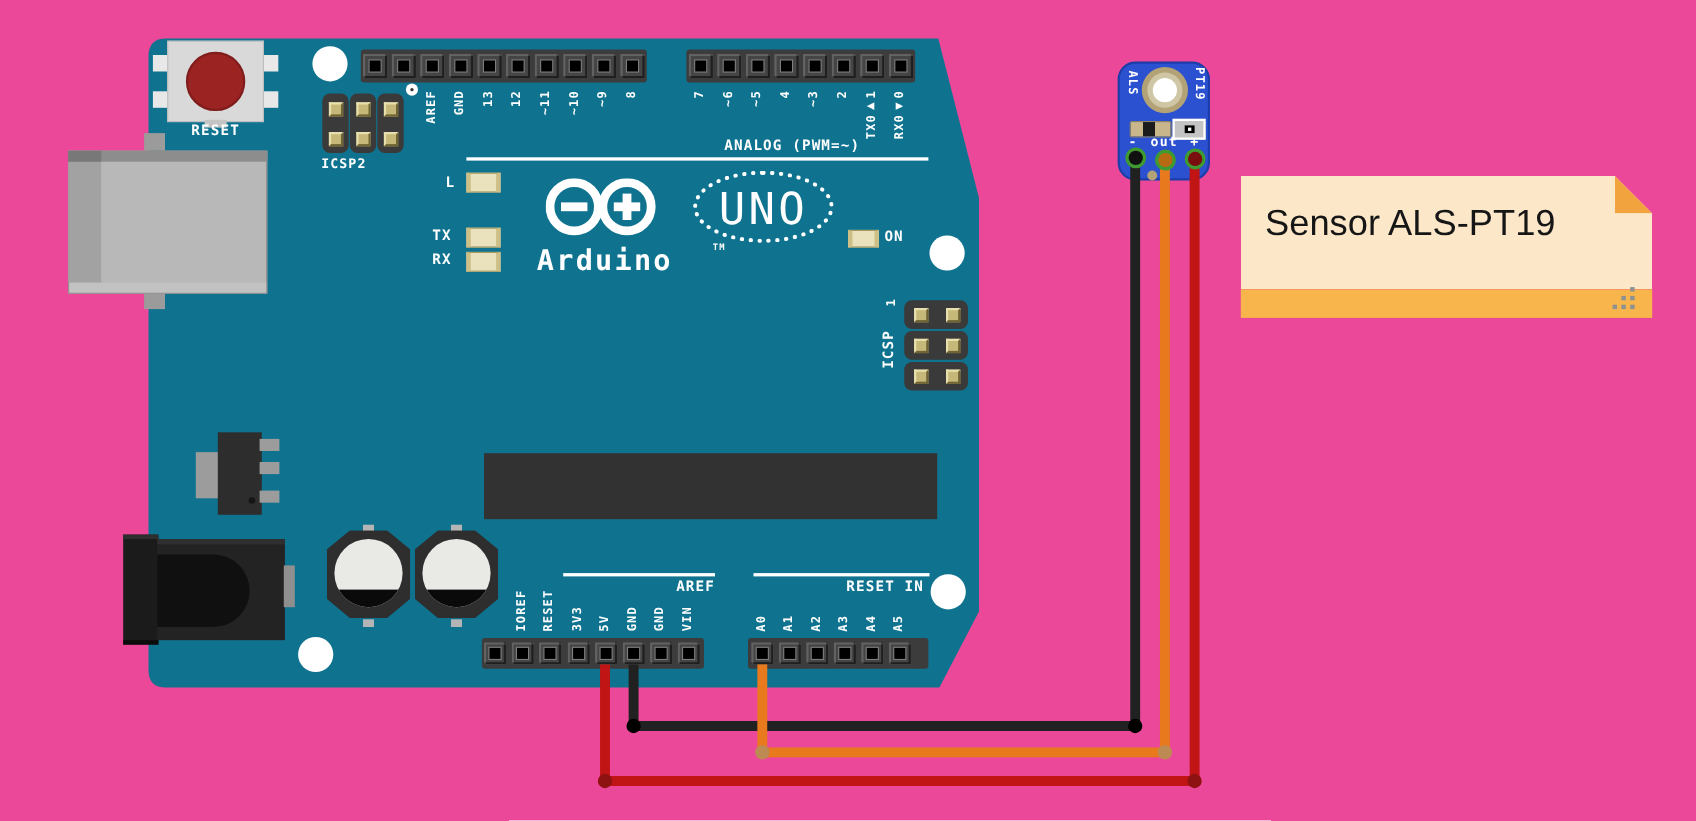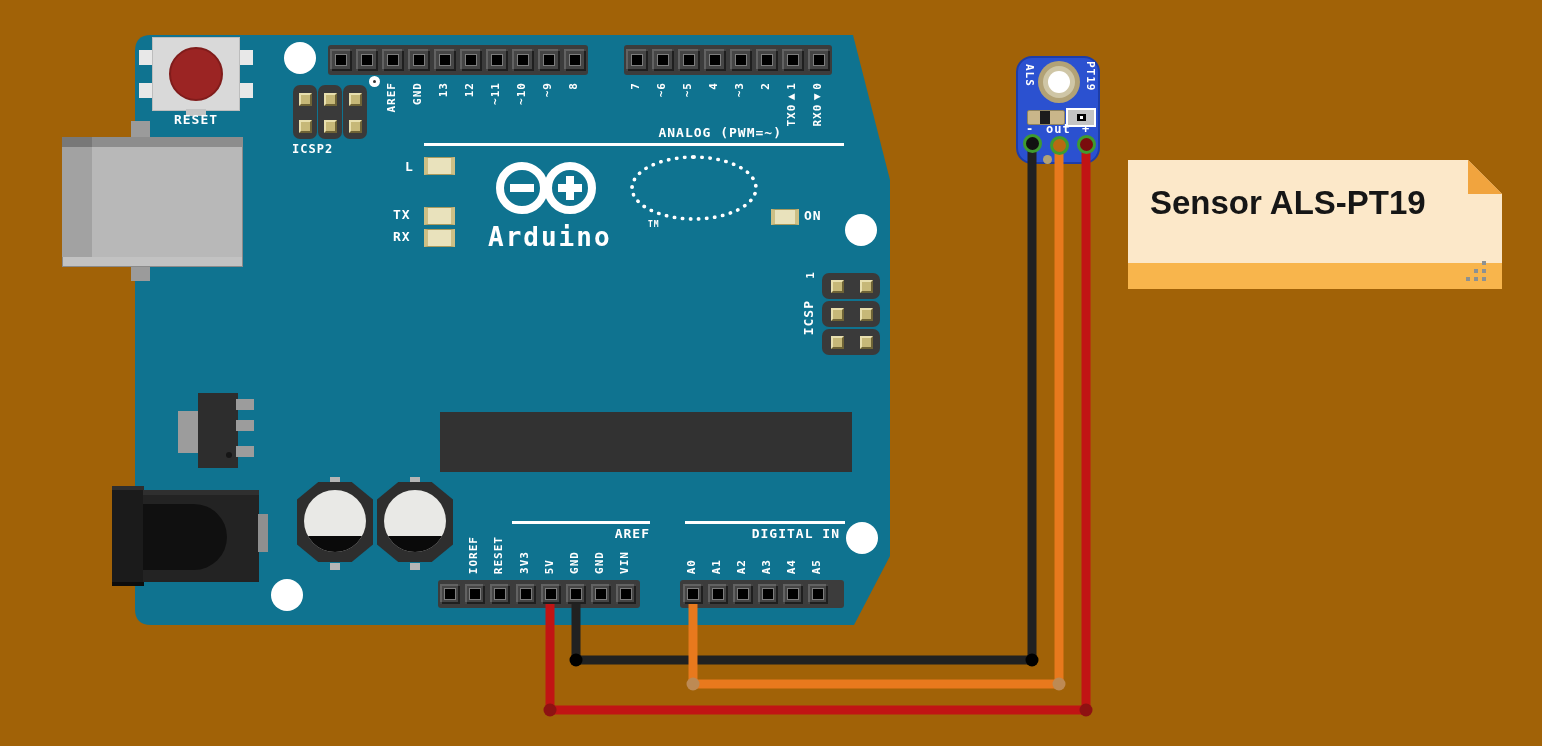--- a/index.html
+++ b/index.html
@@ -1,16 +1,16 @@
 <!DOCTYPE html>
 <html><head>
 <meta charset="utf-8">
 <style>
   html,body{margin:0;padding:0;background:#fff;}
-  #stage{position:relative;width:1542px;height:746px;background:#a16207;overflow:hidden;
+  #stage{position:relative;width:1542px;height:746px;background:#ec4899;overflow:hidden;
          font-family:"DejaVu Sans Mono", monospace;}
   .abs{position:absolute;}
   svg.layer{position:absolute;left:0;top:0;pointer-events:none;}
 
   
   .silk{color:#fff;font-weight:bold;font-size:13px;letter-spacing:1px;white-space:pre;}
   .vlabel{position:absolute;writing-mode:vertical-rl;transform:rotate(180deg);
           color:#fff;font-weight:bold;font-size:11px;letter-spacing:1px;line-height:14px;white-space:pre;}
   .vlabel-cw{position:absolute;writing-mode:vertical-rl;color:#fff;font-weight:bold;
           font-size:11px;letter-spacing:1px;line-height:13px;white-space:pre;}
@@ -89,21 +89,21 @@
     <div class="icspcol" style="left:343px;top:85px;width:24px;height:54px;"></div>
     <div class="abs silk" style="left:292px;top:142px;font-size:12px;">ICSP2</div>
     <div class="abs" style="left:369px;top:76px;width:11px;height:11px;border-radius:50%;background:#fff;"></div>
     <div class="abs" style="left:373px;top:80px;width:3px;height:3px;border-radius:50%;background:#333;"></div>
 
     <div class="wline" style="left:424px;top:143px;width:420px;"></div>
     <div class="abs silk" style="left:600px;top:125px;width:182px;text-align:right;">ANALOG (PWM=~)</div>
     <div class="wline" style="left:512px;top:521px;width:138px;"></div>
     <div class="abs silk" style="left:560px;top:526px;width:90px;text-align:right;">AREF</div>
     <div class="wline" style="left:685px;top:521px;width:160px;"></div>
-    <div class="abs silk" style="left:716px;top:526px;width:124px;text-align:right;">DIGITAL IN</div>
+    <div class="abs silk" style="left:716px;top:526px;width:124px;text-align:right;">RESET IN</div>
 
     <div class="strip" id="strip-digital-left" style="left:328px;top:45px;width:260px;height:30px;"></div>
     <div class="strip" id="strip-digital-right" style="left:624px;top:45px;width:208px;height:30px;"></div>
     <div class="strip" id="strip-power" style="left:438px;top:580px;width:202px;height:28px;"></div>
     <div class="strip" id="strip-analog" style="left:680px;top:580px;width:164px;height:28px;"></div>
 
     <div class="ring" style="left:411px;top:52px;width:16px;height:16px;background:#041f04;"></div>
 
     <div class="abs silk" style="left:405px;top:159px;">L</div>
     <div class="led" style="left:424px;top:157px;width:31px;height:18px;"></div>
@@ -120,20 +120,21 @@
         <circle cx="74" cy="26" r="22" fill="none" stroke="#ffffff" stroke-width="8"></circle>
         <rect x="14" y="22" width="24" height="8" fill="#ffffff"></rect>
         <rect x="62" y="22" width="24" height="8" fill="#ffffff"></rect>
         <rect x="70" y="14" width="8" height="24" fill="#ffffff"></rect>
       </svg>
     </div>
     <div class="abs silk" style="left:488px;top:222px;font-size:26px;font-weight:bold;letter-spacing:2px;">Arduino</div>
     <div class="abs silk" style="left:648px;top:220px;font-size:8px;">TM</div>
 
     <div class="abs" style="left:630px;top:155px;width:128px;height:66px;border:4px dotted #fff;border-radius:50%;box-sizing:border-box;"></div>
+    <div class="abs silk" style="left:630px;top:168px;width:128px;text-align:center;font-size:40px;font-weight:normal;letter-spacing:3px;">UNO</div>
 
     <div class="icspcol" style="left:822px;top:273px;width:58px;height:26px;"></div>
     <div class="icspcol" style="left:822px;top:301px;width:58px;height:26px;"></div>
     <div class="icspcol" style="left:822px;top:329px;width:58px;height:26px;"></div>
     <div class="vlabel" style="left:804px;top:271px;">1</div>
     <div class="vlabel" style="left:802px;top:300px;font-size:13px;">ICSP</div>
 
     <div class="abs" style="left:440px;top:412px;width:412px;height:60px;background:#323232;"></div>
 
     <div class="abs" style="left:178px;top:411px;width:22px;height:42px;background:#9c9c9c;"></div>
@@ -224,21 +225,21 @@
   </svg>
 
   <div class="ring" style="left:541px;top:585px;width:18px;height:18px;background:#7a1010;"></div>
   <div class="ring" style="left:567px;top:585px;width:18px;height:18px;background:#0a0a0a;"></div>
   <div class="ring" style="left:594px;top:587px;width:14px;height:14px;border-width:2px;background:#041f04;"></div>
   <div class="ring" style="left:684px;top:585px;width:18px;height:18px;background:#b05f12;"></div>
   <div class="ring" style="left:1023px;top:134px;width:19px;height:19px;background:#111;"></div>
   <div class="ring" style="left:1050px;top:136px;width:19px;height:19px;background:#b86a12;"></div>
   <div class="ring" style="left:1077px;top:135px;width:19px;height:19px;background:#7a0d0d;"></div>
 
-  <div class="abs" style="left:1128px;top:160px;width:374px;height:160px;font-weight:bold;">
+  <div class="abs" style="left:1128px;top:160px;width:374px;height:160px;">
     <div id="note-body" style="left:0;top:0;width:374px;height:103px;"></div>
     <div id="note-fold" style="left:340px;top:0;width:34px;height:34px;"></div>
     <div id="note-bar" style="left:0;top:103px;width:374px;height:26px;"></div>
     <div id="note-text" style="left:22px;top:24px;">Sensor ALS-PT19</div>
     <div class="abs" style="left:338px;top:108px;width:24px;height:16px;">
       <div class="grip-dot" style="left:0;top:9px;"></div>
         <div class="grip-dot" style="left:8px;top:9px;"></div>
       <div class="grip-dot" style="left:16px;top:9px;"></div>
         <div class="grip-dot" style="left:8px;top:1px;"></div>
       <div class="grip-dot" style="left:16px;top:1px;"></div>

